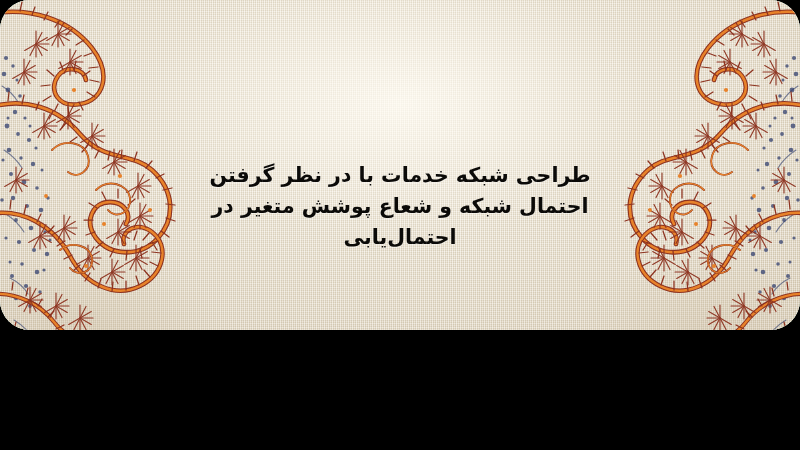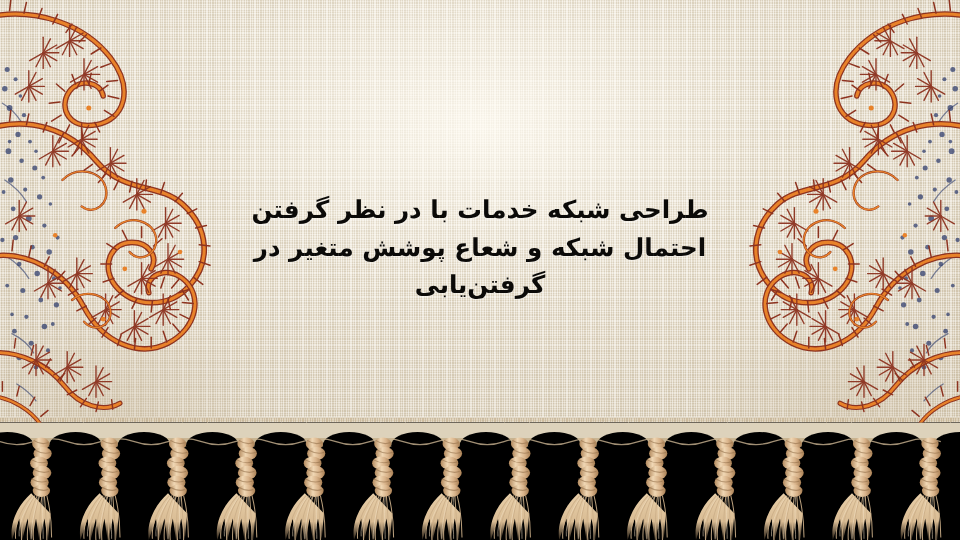--- a/index.html
+++ b/index.html
@@ -2,21 +2,21 @@
 <html lang="fa" dir="rtl"><head>
 <meta charset="utf-8">
 <style>
   html,body{margin:0;padding:0;}
   body{
     width:800px;height:450px;overflow:hidden;
     background:#000;
     font-family:"DejaVu Sans","Liberation Sans",sans-serif;
   }
   .slide{
-    position:relative;width:800px;height:450px;overflow:hidden;background:#0f766e;
+    position:relative;width:800px;height:330px;overflow:hidden;background:#0f766e;border-radius:30px;
   }
 
   
   .fabric{
     position:absolute;left:0;top:0;width:800px;height:372px;
     background-color:#e6ddcb;
     background-image:
       
       radial-gradient(ellipse 560px 300px at 50% 28%, rgba(255,252,244,.85) 0%, rgba(244,238,224,.35) 45%, rgba(213,200,176,.30) 100%),
       radial-gradient(ellipse 180px 120px at 12% 90%, rgba(200,184,156,.35), rgba(200,184,156,0) 70%),
@@ -558,21 +558,21 @@
           <circle cx="86" cy="266" r="2"></circle>
         <circle cx="46" cy="196" r="1.9"></circle>
           <circle cx="150" cy="210" r="1.9"></circle>
       </g>
     </svg>
   </div>
 
   <div class="title-block">
     <div class="title-line l1">طراحی شبکه خدمات با در نظر گرفتن</div>
     <div class="title-line l2">احتمال شبکه و شعاع پوشش متغیر در</div>
-    <div class="title-line l3">گرفتن‌یابی</div>
+    <div class="title-line l3">احتمال‌یابی</div>
   </div>
 
   <div class="fringe">
     <svg viewBox="0 0 800 98" xmlns="http://www.w3.org/2000/svg">
       <defs>
         <linearGradient id="cord" x1="0" y1="0" x2="1" y2="0">
           <stop offset="0%" stop-color="#b38a5e"></stop>
           <stop offset="38%" stop-color="#f0d7b4"></stop>
           <stop offset="70%" stop-color="#d8b289"></stop>
           <stop offset="100%" stop-color="#a87f54"></stop>

